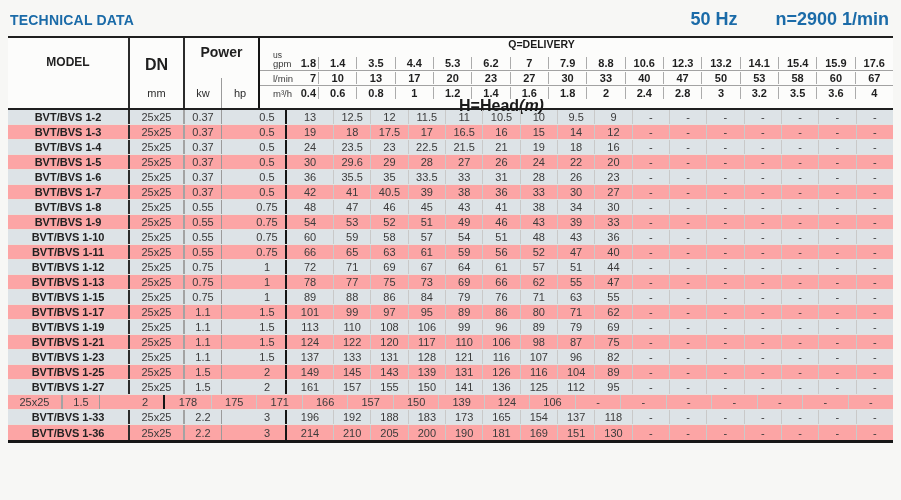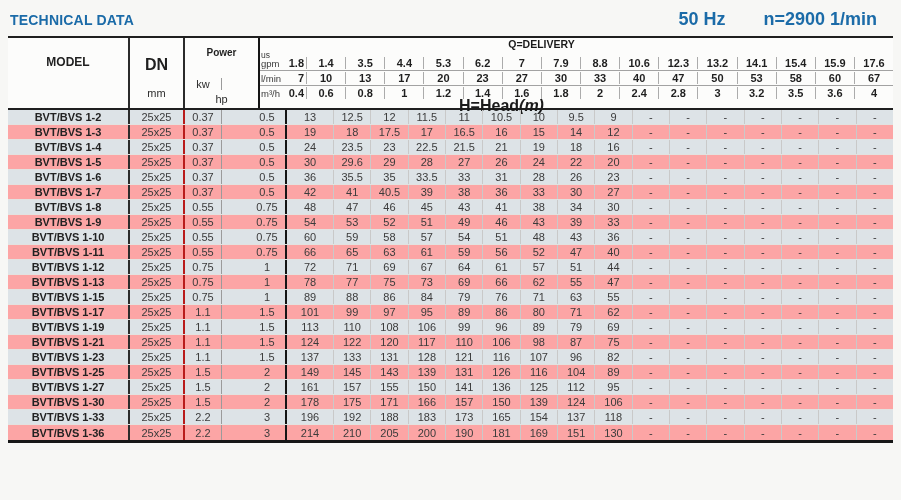--- a/index.html
+++ b/index.html
@@ -6,21 +6,21 @@
   html, body { width: 901px; }
   body {
     width: 901px; height: 500px;
     background: #f7f7f5;
     font-family: "Liberation Sans", sans-serif;
     color: #333;
     overflow: hidden;
   }
   .topbar {
     display: flex; justify-content: space-between; align-items: baseline;
-    padding: 9px 24px 6px 10px;
+    padding: 9px 12px 6px 10px;
   }
   .page-title {
     color: #1b6ba8; font-weight: bold; font-size: 14px; letter-spacing: .2px;
   }
   .top-right { display: flex; gap: 38px; }
   .top-right span { color: #1b6ba8; font-weight: bold; font-size: 18px; }
 
   .dtable { margin: 0 8px; width: 885px; border-bottom: 3px solid #171717; }
 
   
@@ -39,32 +39,32 @@
   .th.dn-col {
     width: 55px; border-right: 2px solid #2b2b2b;
     display: flex; flex-direction: column; align-items: center;
   }
   .dn-label { flex: 1; display: flex; align-items: center; font-weight: bold; font-size: 16px; padding-top: 4px; }
   .dn-unit { height: 21px; font-size: 11px; color: #2c2c2c; }
   .th.power-col {
     width: 75px; border-right: 2px solid #151515;
     display: flex; flex-direction: column;
   }
-  .power-label { height: 22px; display: flex; align-items: center; justify-content: center; font-weight: bold; font-size: 10px; padding-top: 6px; }
+  .power-label { height: 22px; display: flex; align-items: center; justify-content: center; font-weight: bold; font-size: 14px; padding-top: 6px; }
   .power-spacer { flex: 1; }
-  .power-units { height: 30px; display: flex; flex-direction: column; }
+  .power-units { height: 30px; display: flex; }
   .pu-kw { width: 37px; border-right: 1px solid #9b9b9b; display: flex; align-items: center; justify-content: center; font-size: 11px; color: #2c2c2c; }
   .pu-hp { flex: 1; display: flex; align-items: center; justify-content: center; font-size: 11px; color: #2c2c2c; }
 
   .th.delivery-col { flex: 1; display: flex; flex-direction: column; }
   .qdel {
     height: 12px; line-height: 13px; font-weight: bold; font-size: 10.5px;
     display: flex; justify-content: center; margin-right: 70px; color: #1a1a1a;
   }
-  .unit-row { display: flex; height: 15px; align-items: center; }
+  .unit-row { display: flex; height: 15px; align-items: center; padding-left: 12px; }
   #unit-rows .unit-row:first-child { height: 20px; align-items: flex-end; padding-bottom: 1px; }
   .unit-row.topline { border-top: 1px solid #a2a2a2; }
   .ucell.first {
     width: 46px; display: flex; align-items: flex-end; justify-content: space-between;
     padding: 0 2px 0 1px;
   }
   .ulabel { font-size: 9.5px; color: #3a3a3a; line-height: 10px; display: flex; flex-direction: column; }
   .ulabel.twoline span:first-child { font-size: 8.5px; line-height: 8px; }
   .uval { font-weight: bold; font-size: 11px; color: #1f1f1f; }
   .ucell.val {
@@ -78,21 +78,21 @@
   .hhead .it { font-style: italic; }
 
   
   .tbody { display: block; }
   .tr { display: flex; height: 15px; border-bottom: 1px solid #e2e2e0; }
   .tr:last-child { border-bottom: none; }
   .tr.shaded { background: #dde3e7; }
   .tr.plain { background: #fca5a5; }
   .td { display: flex; align-items: center; justify-content: center; font-size: 11px; color: #3b3b3b; }
   .td.model { width: 122px; border-right: 2px solid #2b2b2b; font-weight: bold; color: #222; }
-  .td.dn { width: 55px; border-right: 2px solid #b91c1c; }
+  .td.dn { width: 55px; border-right: 2px solid #a3a3a3; }
   .td.kw { width: 37px; border-right: 1px solid #9b9b9b; }
   .td.hp { width: 38px; border-right: 2px solid #151515; margin-left: 27px; }
   .td.dval { flex: 1; border-left: 1px solid #c9c9c9; }
   .td.dval.first { flex: none; width: 46px; border-left: none; }
 </style>
 </head>
 <body>
 
 <div class="topbar">
   <div class="page-title">TECHNICAL DATA</div>
@@ -610,21 +610,20 @@
         <div class="td dval">95</div>
         <div class="td dval">-</div>
         <div class="td dval">-</div>
         <div class="td dval">-</div>
         <div class="td dval">-</div>
         <div class="td dval">-</div>
         <div class="td dval">-</div>
         <div class="td dval">-</div>
       </div>
       <div class="tr plain">
-        <div class="td model">BVT/BVS 1-30</div>
         <div class="td dn">25x25</div>
         <div class="td kw">1.5</div>
         <div class="td hp">2</div>
         <div class="td dval first">178</div>
         <div class="td dval">175</div>
         <div class="td dval">171</div>
         <div class="td dval">166</div>
         <div class="td dval">157</div>
         <div class="td dval">150</div>
         <div class="td dval">139</div>

